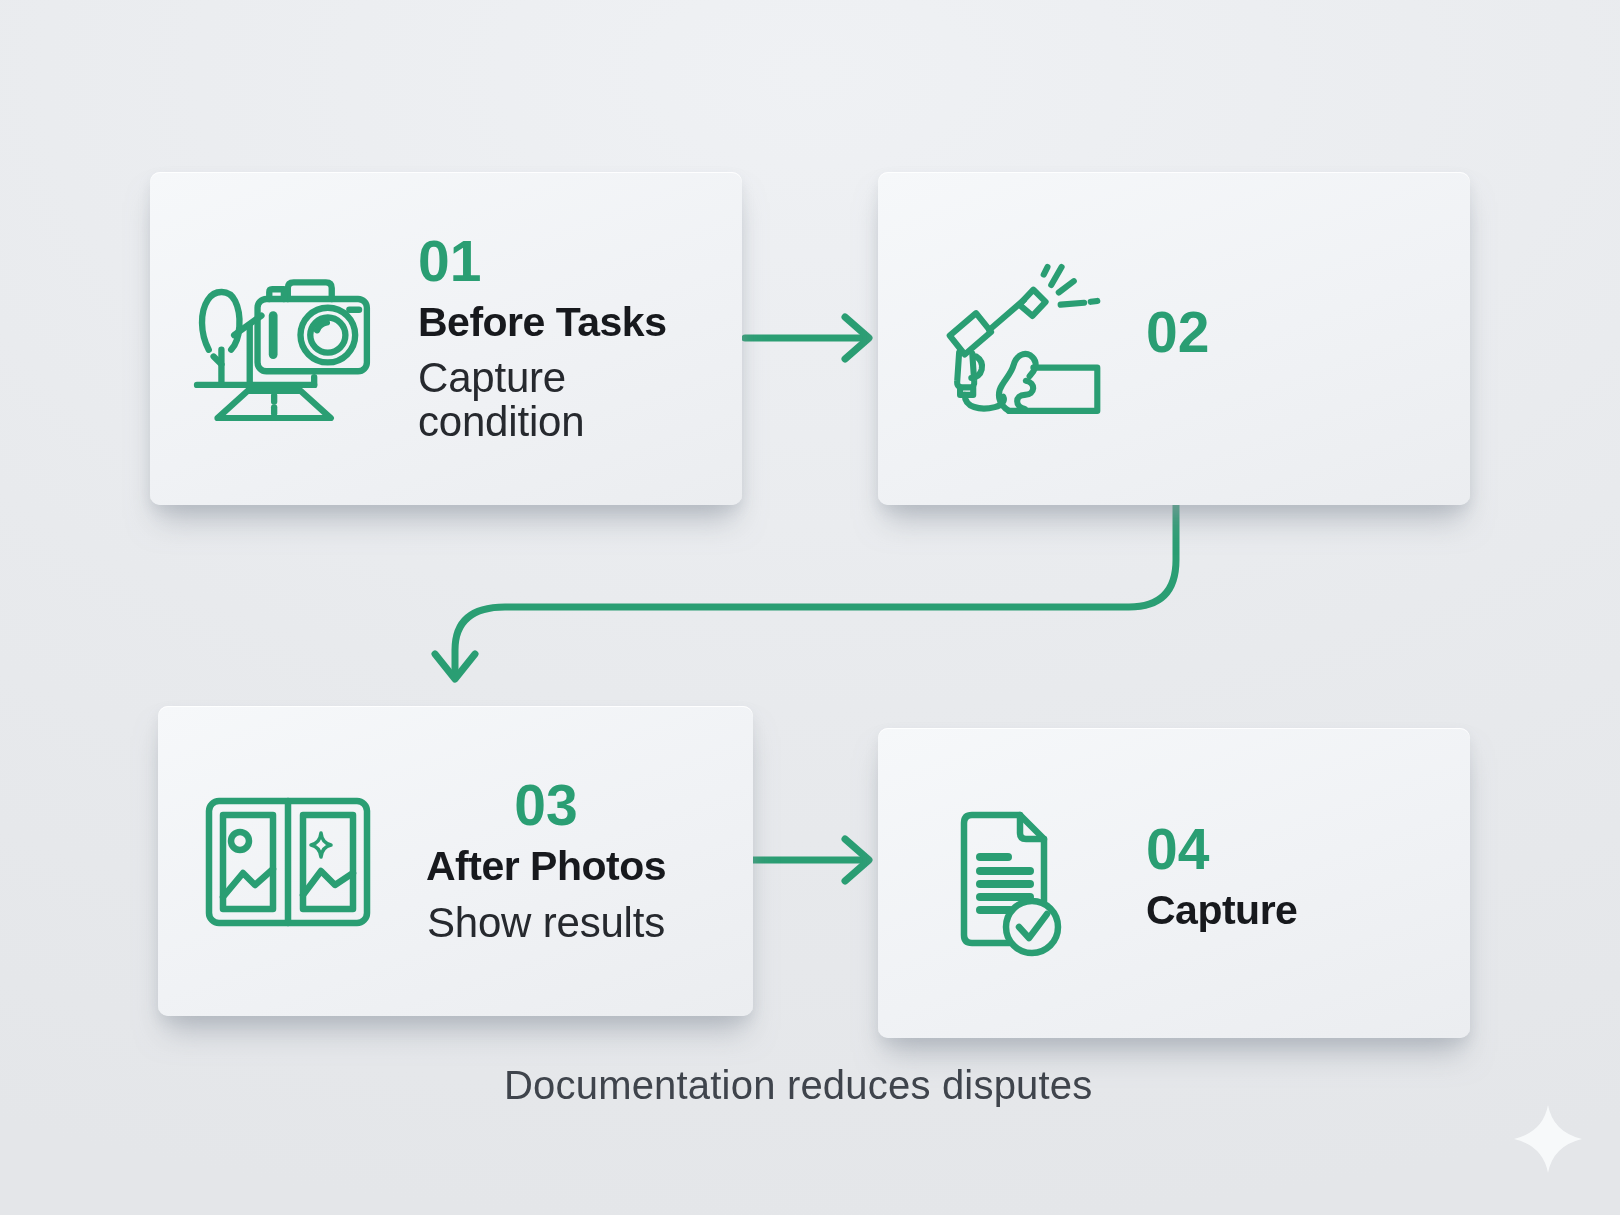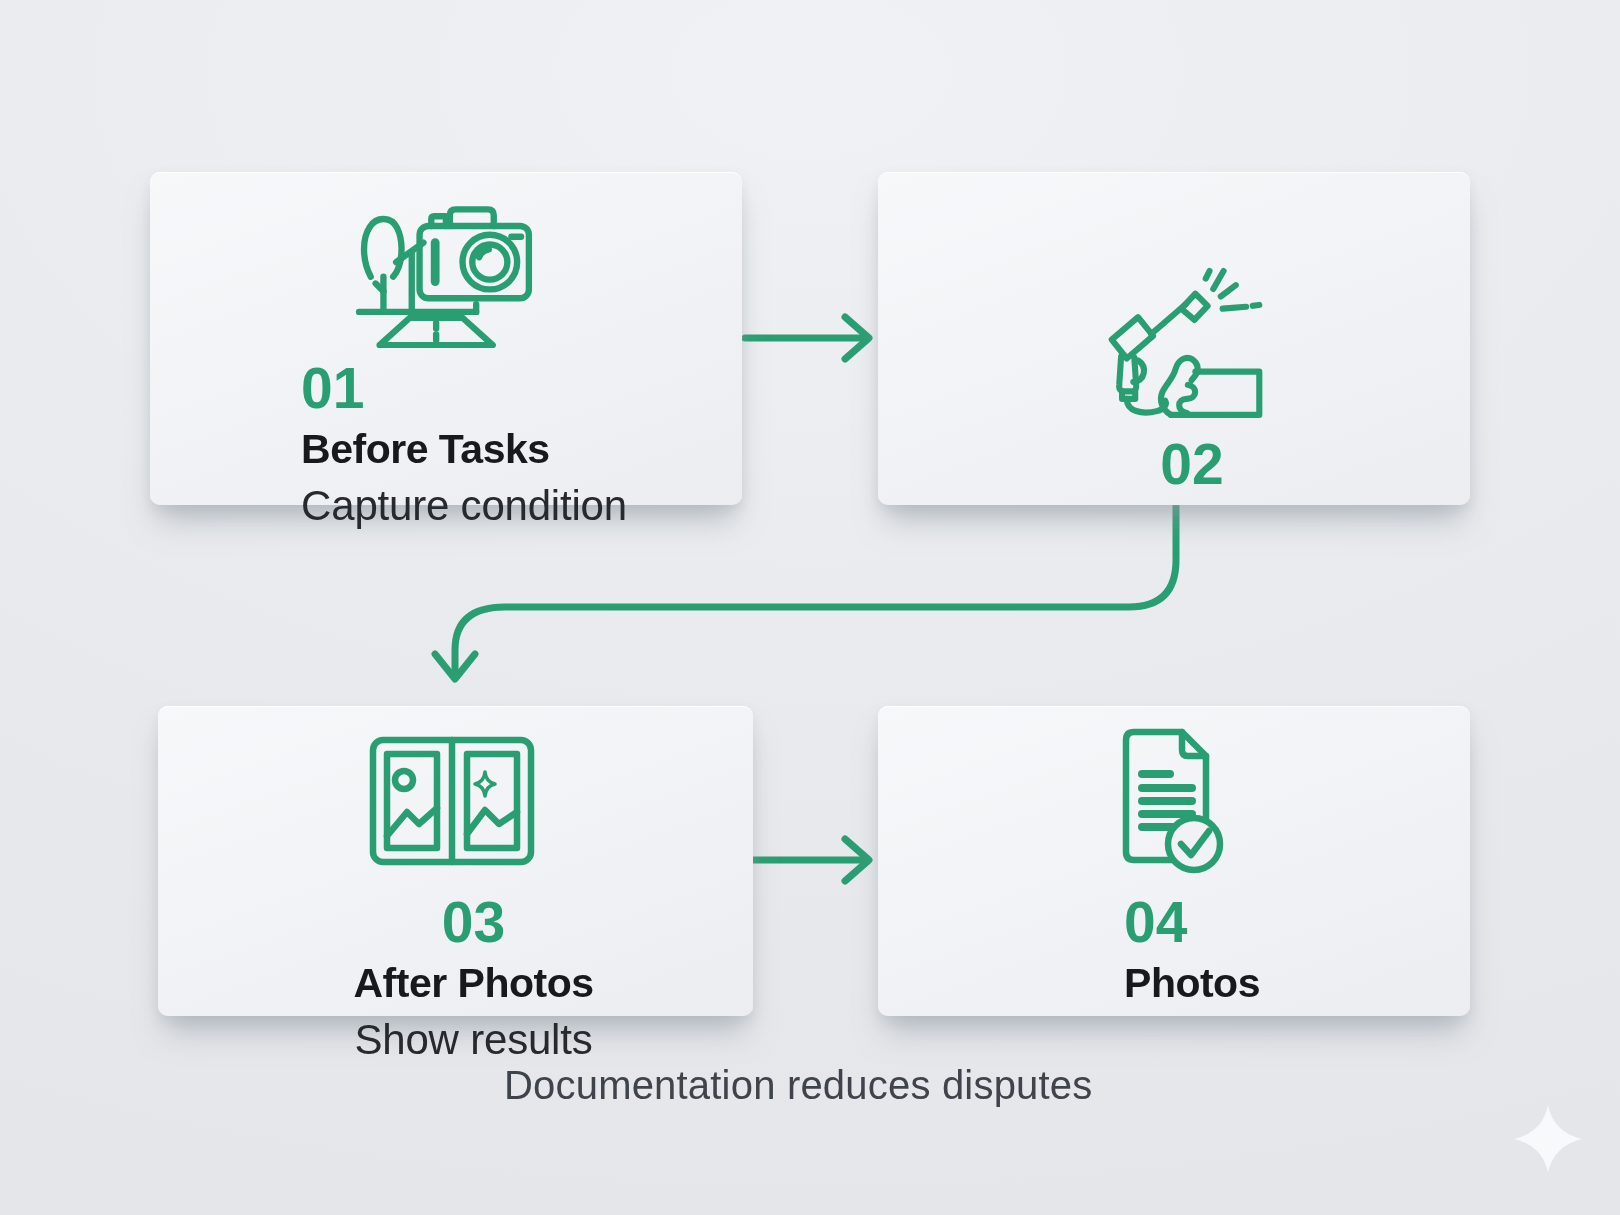--- a/index.html
+++ b/index.html
@@ -25,26 +25,25 @@
   .card{
     position:absolute;
     background:linear-gradient(160deg,#f6f8fa 0%, #f0f2f5 55%, #ebedf0 100%);
     border-radius:10px;
     box-shadow:0 22px 30px -8px rgba(144,152,163,.55),
                0 6px 12px rgba(160,167,177,.22),
                inset 0 1px 0 rgba(255,255,255,.9);
     display:flex;
     align-items:center;
     padding-left:36px;
-    flex-direction:column;
   }
   #card-1{left:150px;top:172px;width:592px;height:333px;}
-  #card-2{left:878px;top:172px;width:592px;height:333px;justify-content:flex-end;}
+  #card-2{left:878px;top:172px;width:592px;height:333px;}
   #card-3{left:158px;top:706px;width:595px;height:310px;text-align:center;}
-  #card-4{left:878px;top:706px;width:592px;height:310px;}
+  #card-4{left:878px;top:728px;width:592px;height:310px;}
   .icon-box{
     width:188px;flex:0 0 188px;
     margin-right:44px;
     display:flex;align-items:center;justify-content:center;
   }
   .glyph{color:var(--accent);display:block;}
   .text-col{display:flex;flex-direction:column;}
   .num{
     font-size:57px;font-weight:bold;line-height:1;
     color:var(--accent);
@@ -173,21 +172,21 @@
         <path d="M52 66 H102" stroke-width="8"></path>
         <path d="M52 79 H102" stroke-width="8"></path>
         <path d="M52 92 H102" stroke-width="8"></path>
         <path d="M52 105 H82" stroke-width="8"></path>
         <circle cx="104" cy="122" r="26" fill="#f0f2f5"></circle>
         <path d="M91 122 L101 133 L119 109"></path>
       </svg>
     </div>
     <div class="text-col">
       <div class="num">04</div>
-      <div class="title">Photos</div>
+      <div class="title">Capture</div>
     </div>
   </div>
 
   <div class="caption">Documentation reduces disputes</div>
 
   <svg class="sparkle-layer" viewBox="0 0 1620 1215" aria-hidden="true">
     <path d="M1548 1105 Q1553 1132 1582 1139 Q1553 1146 1548 1173 Q1543 1146 1514 1139 Q1543 1132 1548 1105 Z" fill="var(--sparkle)" opacity="0.95"></path>
   </svg>
 
 </div>

